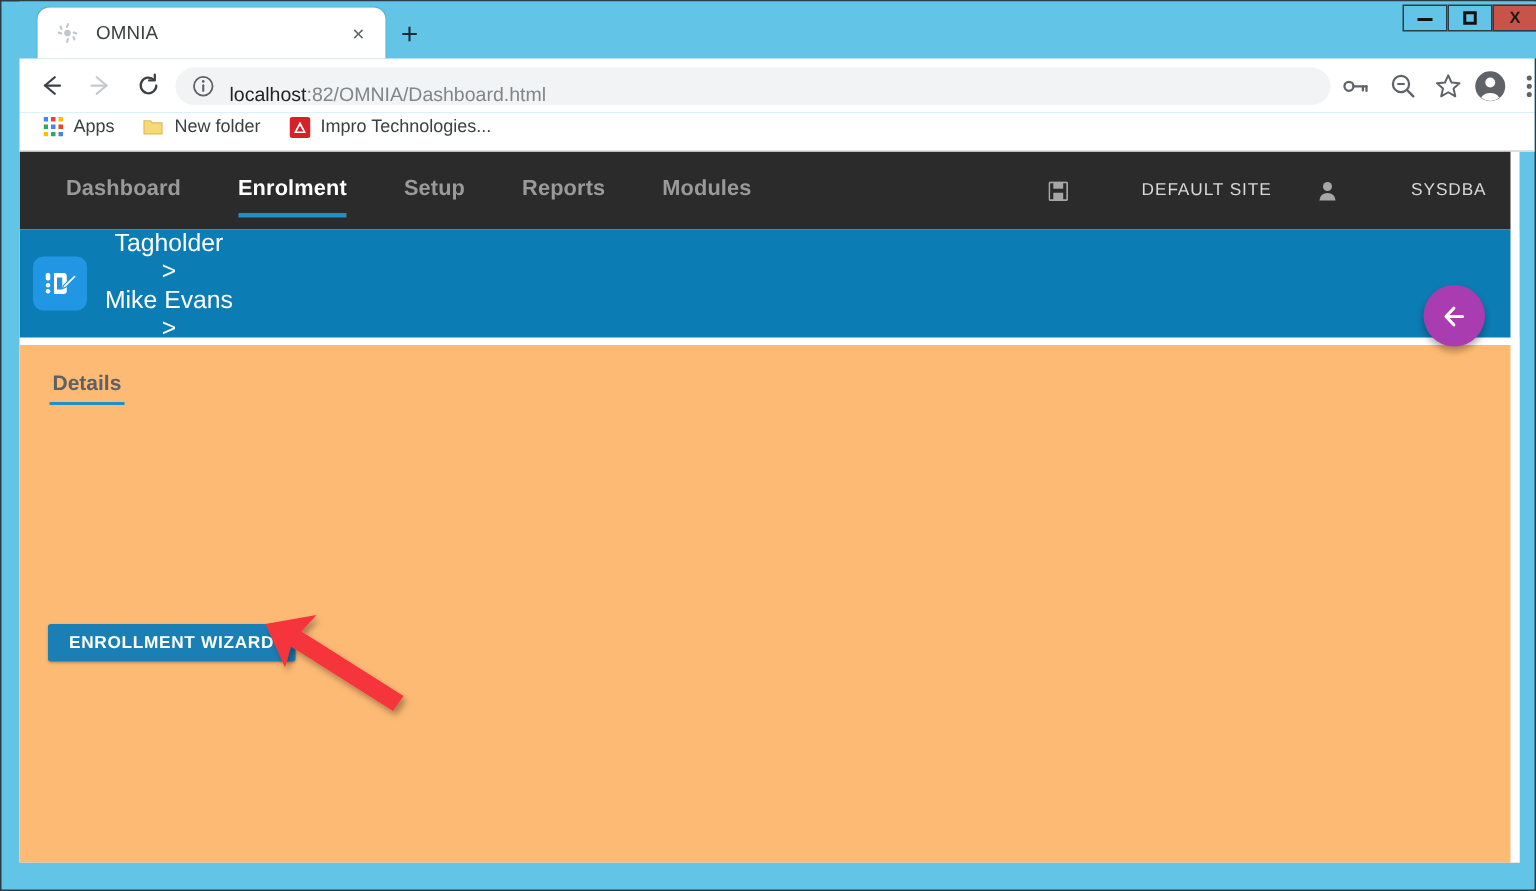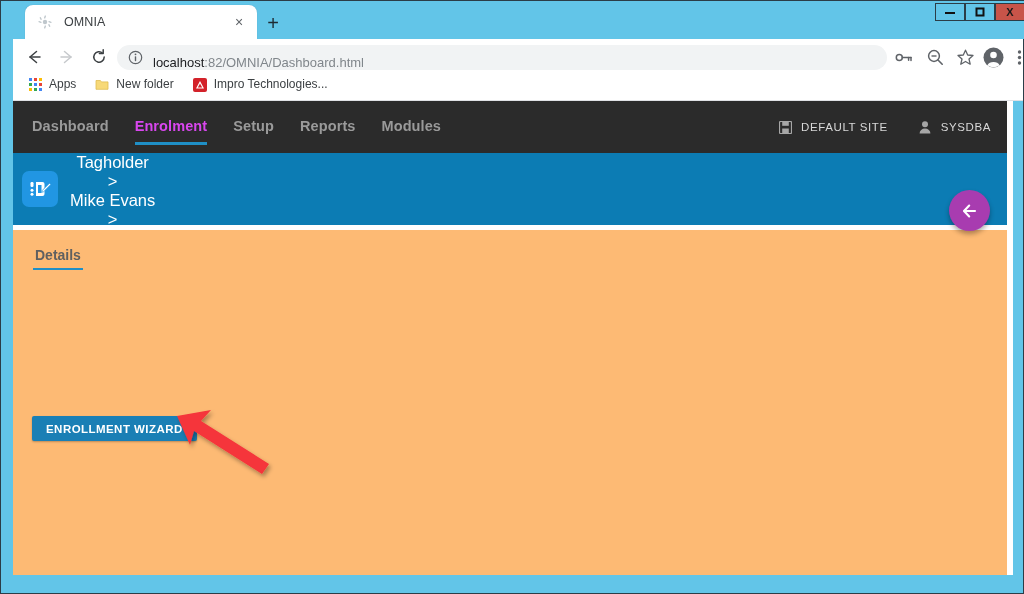--- a/index.html
+++ b/index.html
@@ -199,42 +199,44 @@
     align-items: center;
   }
   .nav-item {
     position: relative;
     margin-right: 26px;
     font-size: 14.5px;
     font-weight: bold;
     color: #9a9a9a;
     letter-spacing: .1px;
     padding-bottom: 2px;
-  }
-  .nav-item.active { color: #d946ef; }
+    margin-left: 12px;
+  }
+  .nav-item.active { color: #ffffff; }
   .nav-item.active::after {
     content: "";
     position: absolute;
     left: 0; right: 0;
     bottom: -9px;
     height: 3px;
     background: #1f8fc6;
   }
 
   #appnav-right {
     position: absolute;
     right: 22px; top: 0;
     height: 52px;
     display: flex;
     align-items: center;
   }
   .appnav-chip {
     display: flex;
     align-items: center;
     margin-left: 30px;
+    gap: 40px;
   }
   .appnav-chip .chip-icon {
     width: 14px; height: 14px;
     display: flex; align-items: center; justify-content: center;
     margin-right: 9px;
     opacity: .75;
   }
   .appnav-chip .chip-label {
     font-size: 11.5px;
     color: #d8d8d8;

